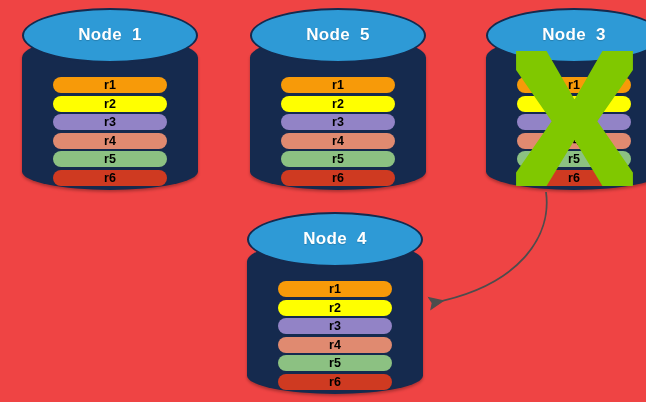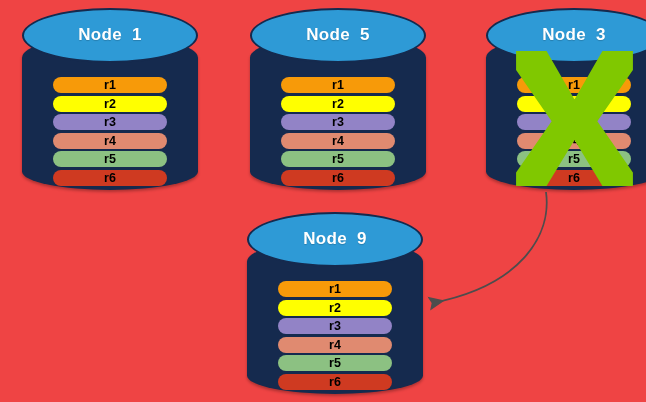--- a/index.html
+++ b/index.html
@@ -132,21 +132,21 @@
         <div class="row-bar" style="top: 74.4px; background: rgb(140, 193, 130);">r5</div>
         <div class="row-bar" style="top: 93px; background: rgb(207, 58, 33);">r6</div>
       </div>
       <svg class="x-overlay" viewBox="0 0 100 100" preserveAspectRatio="none" style="left: 25px; top: 43px; width: 127px; height: 135px;">
         <path d="M4,0 L28,0 L50,36 L72,0 L96,0 L96,14 L68,52 L96,90 L96,100 L72,100 L50,66 L28,100 L4,100 L4,90 L32,52 L4,14 Z" fill="#80c800"></path>
       </svg>
     </div>
     <div class="node" style="left: 247px; top: 212px; width: 176px; height: 182px;">
       <div class="cyl-body" style="top: 27.5px; height: 154.5px; background: rgb(21, 42, 78);"></div>
       <div class="cyl-top" style="top: 0px; height: 55px; background: rgb(46, 154, 214); border-color: rgb(21, 42, 78);"></div>
-      <div class="cyl-title" style="top: 16.5px; color: rgb(255, 255, 255);">Node  9</div>
+      <div class="cyl-title" style="top: 16.5px; color: rgb(255, 255, 255);">Node  4</div>
       <div class="rows" style="left: 31px; width: 114px; top: 69px; height: 111.6px;">
         <div class="row-bar" style="top: 0px; background: rgb(247, 154, 9);">r1</div>
         <div class="row-bar" style="top: 18.6px; background: rgb(255, 255, 0);">r2</div>
         <div class="row-bar" style="top: 37.2px; background: rgb(146, 131, 198);">r3</div>
         <div class="row-bar" style="top: 55.8px; background: rgb(224, 138, 112);">r4</div>
         <div class="row-bar" style="top: 74.4px; background: rgb(140, 193, 130);">r5</div>
         <div class="row-bar" style="top: 93px; background: rgb(207, 58, 33);">r6</div>
       </div>
     </div>
   </div>

